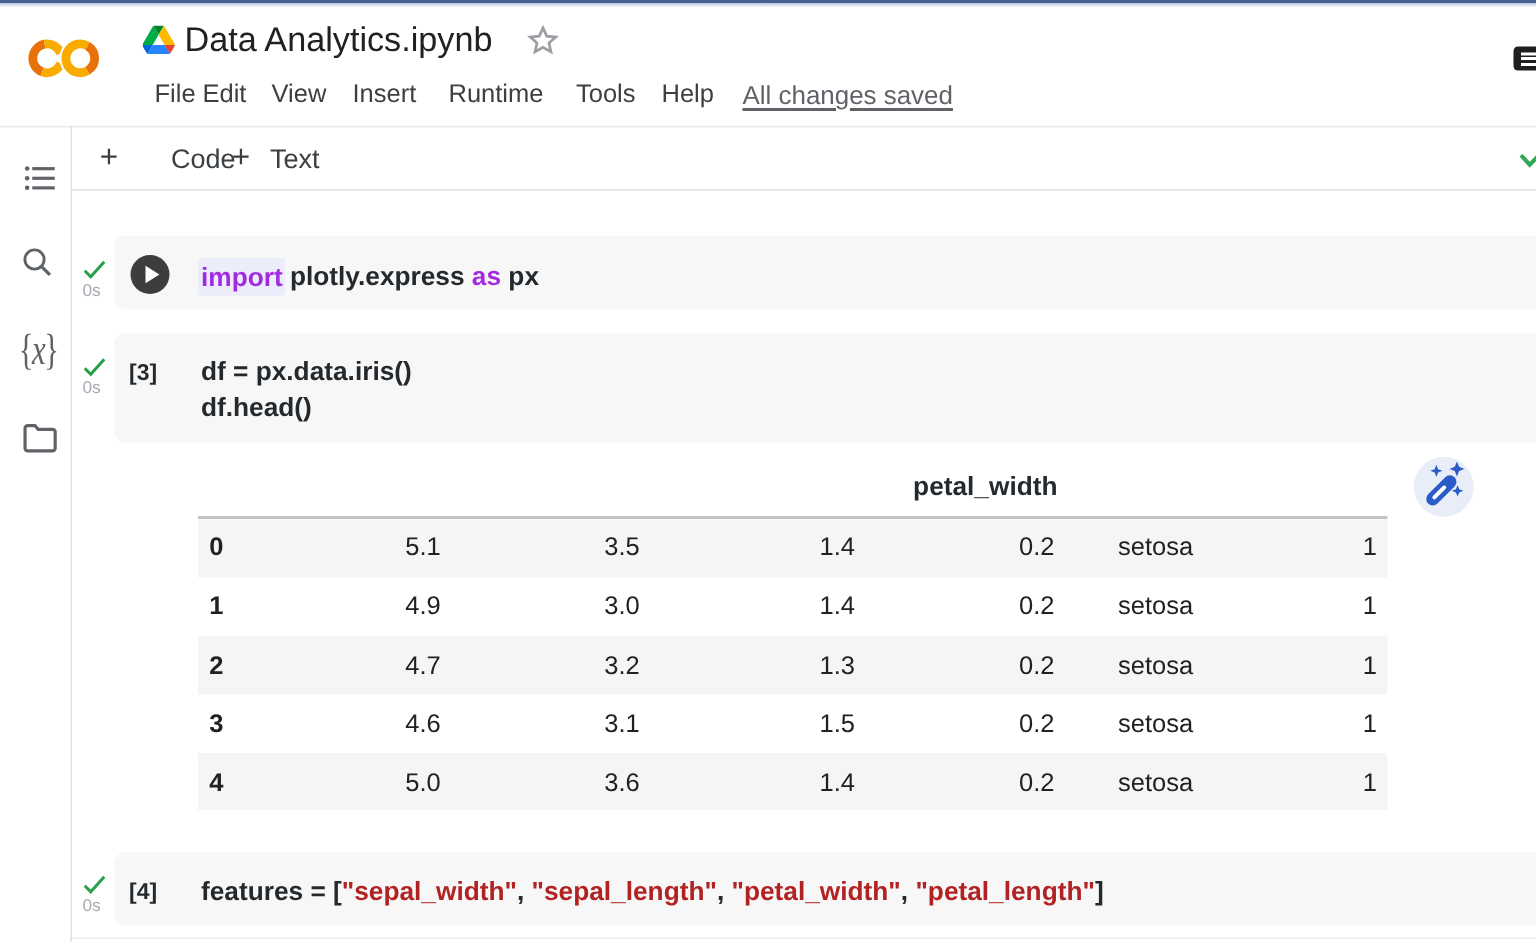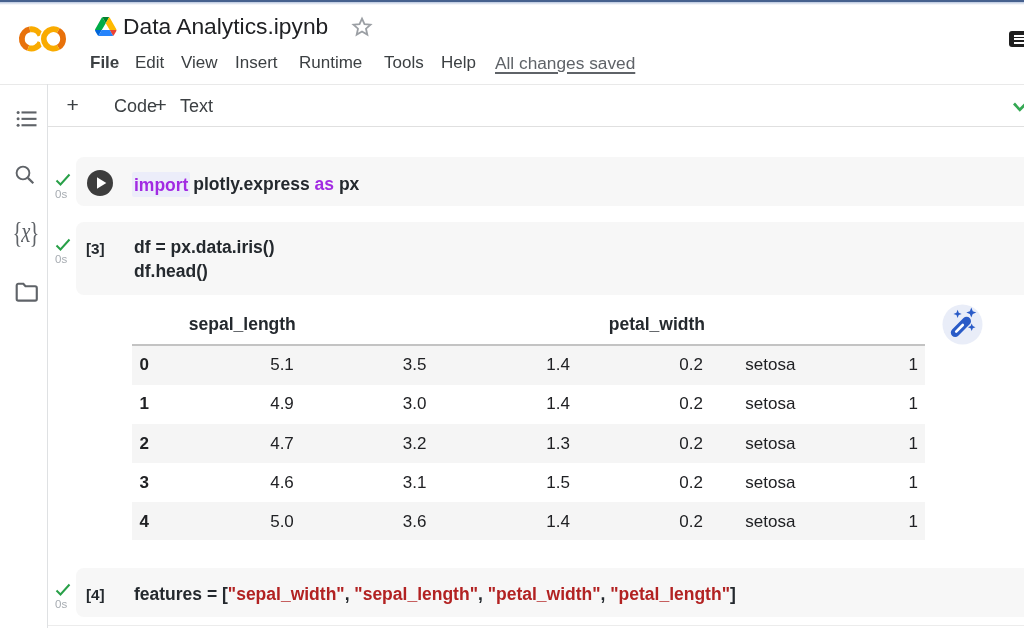--- a/index.html
+++ b/index.html
@@ -41,21 +41,21 @@
   <path fill="#2684fc" d="m59.8 53h-32.3l-13.75 23.8c1.35.8 2.9 1.2 4.5 1.2h50.8c1.6 0 3.15-.45 4.5-1.2z"></path>
   <path fill="#ffba00" d="m73.4 26.5-12.7-22c-.8-1.4-1.95-2.5-3.3-3.3l-13.75 23.8 16.15 28h27.45c0-1.55-.4-3.1-1.2-4.5z"></path>
 </svg>
 
 <div class="abs" style="left:123px;top:13.2px;font-size:22.8px;color:#202124;">Data Analytics.ipynb</div>
 
 <svg class="abs" style="left:349.5px;top:15px;" width="24" height="24" viewBox="0 0 24 24">
   <path fill="none" stroke="#9b9fa4" stroke-width="1.8" d="M12 3.6l2.5 5.5 6 .6-4.5 4 1.3 5.9-5.3-3.1-5.3 3.1 1.3-5.9-4.5-4 6-.6z"></path>
 </svg>
 
-<div class="abs menuitem" style="left:90px;top:53px;font-weight:bold;">File</div>
+<div class="abs menuitem" style="left:103px;top:53px;">File</div>
 <div class="abs menuitem" style="left:135px;top:53px;">Edit</div>
 <div class="abs menuitem" style="left:181px;top:53px;">View</div>
 <div class="abs menuitem" style="left:235px;top:53px;">Insert</div>
 <div class="abs menuitem" style="left:299px;top:53px;">Runtime</div>
 <div class="abs menuitem" style="left:384px;top:53px;">Tools</div>
 <div class="abs menuitem" style="left:441px;top:53px;">Help</div>
 <div class="abs menuitem" style="left:495px;top:53px;color:#5f6368;font-size:17.3px;text-decoration:underline;text-underline-offset:2.5px;text-decoration-thickness:1.5px;">All changes saved</div>
 
 <div class="abs" style="left:1009px;top:31px;width:17px;height:16px;background:#1f1f1f;border-radius:3px 0 0 3px;"></div>
 <div class="abs" style="left:1013.5px;top:34.5px;width:12px;height:2px;background:#fff;"></div>
@@ -120,21 +120,20 @@
 <div class="abs cellbg" style="left:75.5px;top:222px;width:948.5px;height:73px;"></div>
 <div class="abs mono" style="left:86px;top:239.5px;font-size:15.3px;">[3]</div>
 <div class="abs mono" style="left:134px;top:234.5px;line-height:24.2px;">df = px.data.iris()<br>df.head()</div>
 
 <div id="tbl">
 <div class="abs" style="left:132px;top:346px;width:793px;height:39px;background:#f5f5f5;"></div>
 <div class="abs" style="left:132px;top:424.1px;width:793px;height:39px;background:#f5f5f5;"></div>
 <div class="abs" style="left:132px;top:502.2px;width:793px;height:38px;background:#f5f5f5;"></div>
 <div class="abs" style="left:132px;top:344.4px;width:793px;height:1.2px;background:#c3c3c3;"></div>
 <div class="abs" style="left:132px;top:305px;width:793px;height:39px;">
-  <span class="abs mono" style="right:629.2px;top:0;line-height:39px;">sepal_length</span>
   <span class="abs mono" style="right:220.0px;top:0;line-height:39px;">petal_width</span>
 </div>
 <div class="abs" style="left:132px;top:345.4px;width:793px;height:39px;font-size:17px;color:#202124;">
   <span class="abs" style="left:7.5px;top:0;line-height:39px;font-weight:700;">0</span>
   <span class="abs" style="right:631.2px;top:0;line-height:39px;">5.1</span>
   <span class="abs" style="right:498.5px;top:0;line-height:39px;">3.5</span>
   <span class="abs" style="right:355.0px;top:0;line-height:39px;">1.4</span>
   <span class="abs" style="right:222.0px;top:0;line-height:39px;">0.2</span>
   <span class="abs" style="right:129.6px;top:0;line-height:39px;">setosa</span>
   <span class="abs" style="right:7.0px;top:0;line-height:39px;">1</span>

